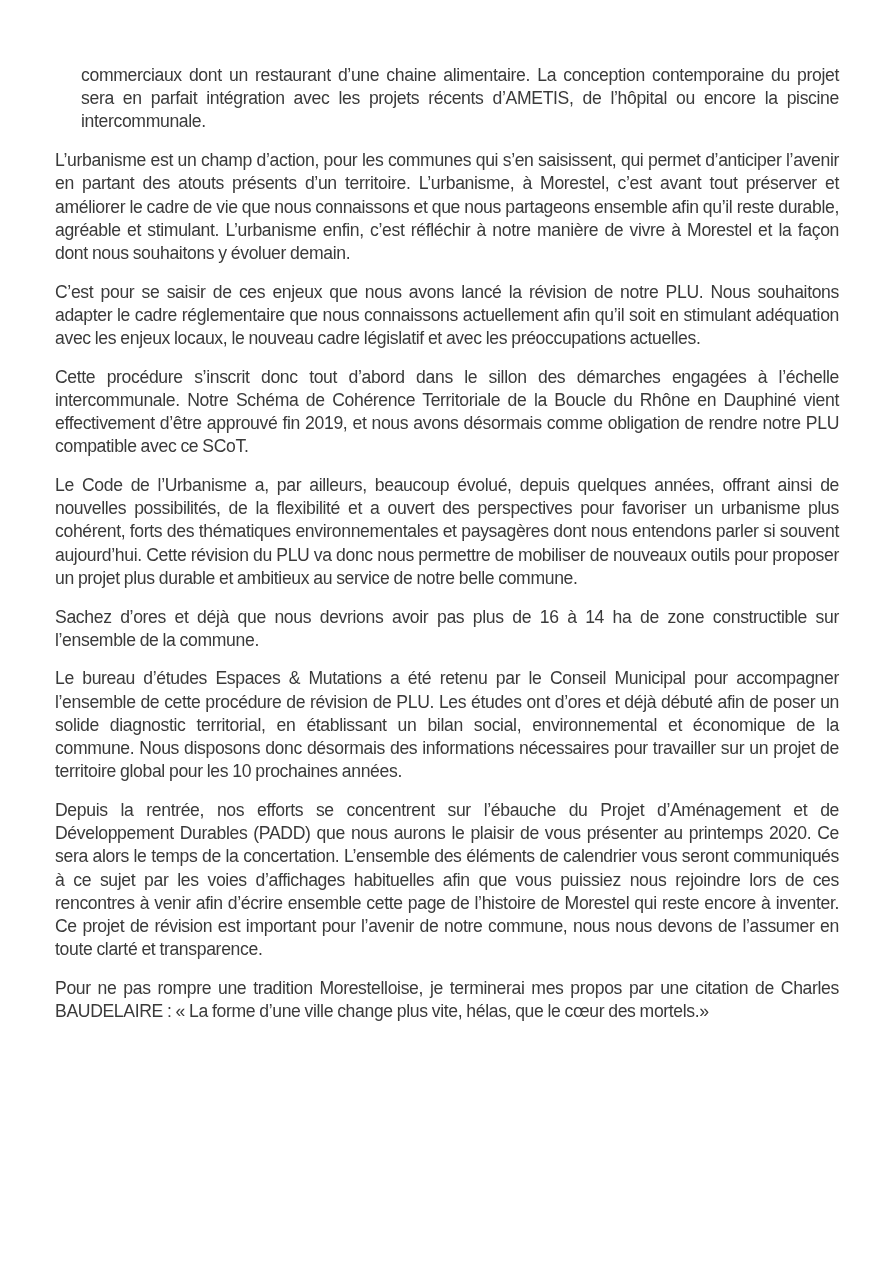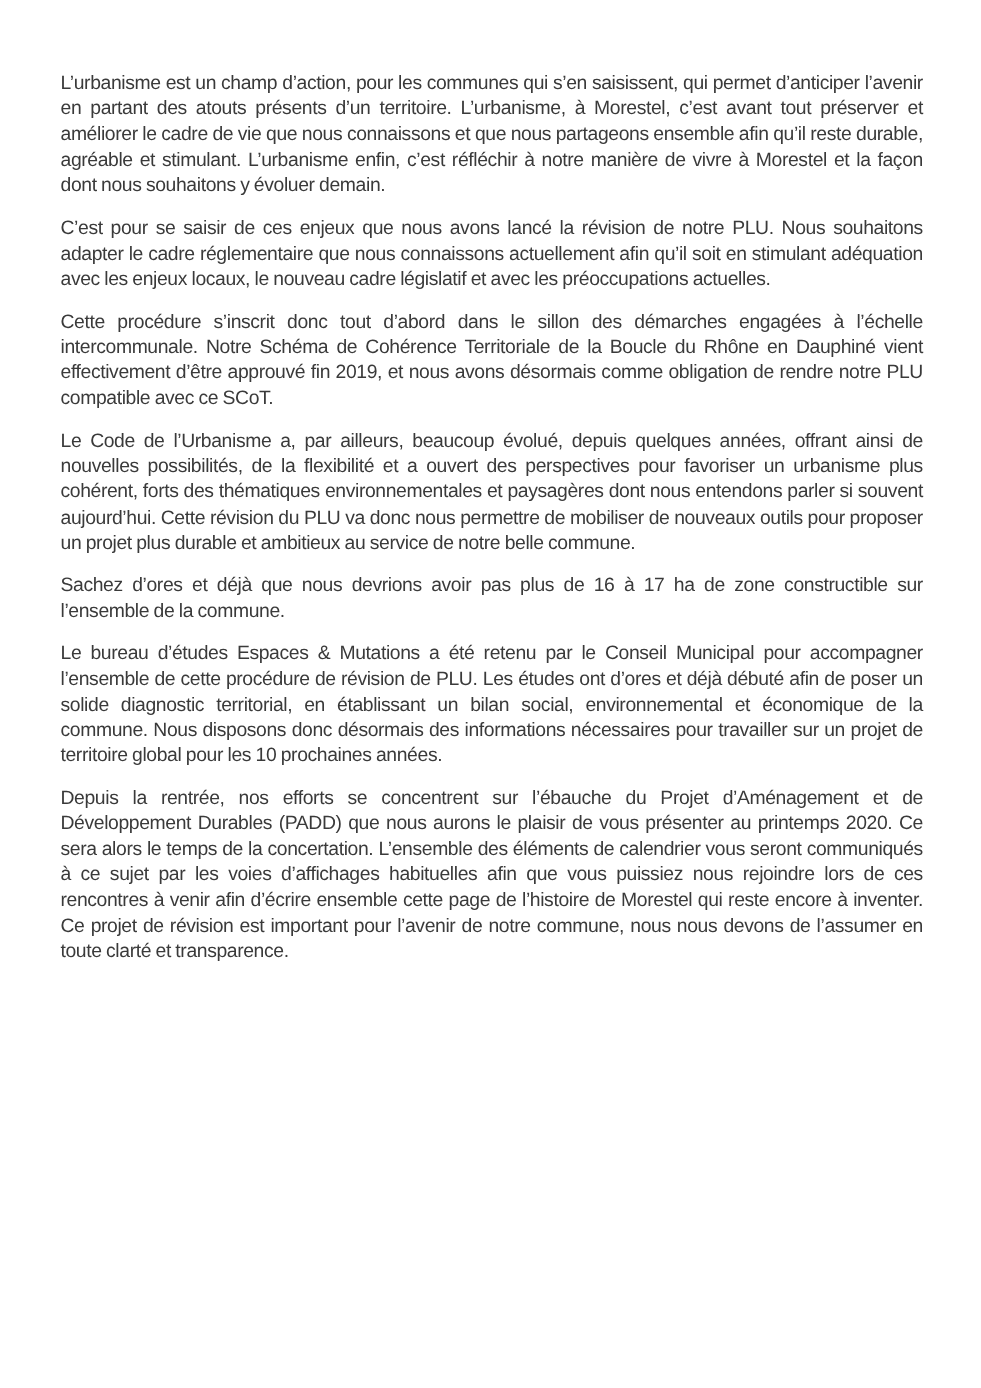--- a/index.html
+++ b/index.html
@@ -30,20 +30,22 @@
       margin: 0 0 15.5px 0;
     }
     .para.indent {
       margin-left: 26px;
     }
   </style>
 </head>
 <body>
 
 <div class="page">
+  <p class="para indent">commerciaux dont un restaurant d’une chaine alimentaire. La conception contemporaine du projet sera en parfait intégration avec les projets récents d’AMETIS, de l’hôpital ou encore la piscine intercommunale.</p>
   <p class="para">L’urbanisme est un champ d’action, pour les communes qui s’en saisissent, qui permet d’anticiper l’avenir en partant des atouts présents d’un territoire. L’urbanisme, à Morestel, c’est avant tout préserver et améliorer le cadre de vie que nous connaissons et que nous partageons ensemble afin qu’il reste durable, agréable et stimulant. L’urbanisme enfin, c’est réfléchir à notre manière de vivre à Morestel et la façon dont nous souhaitons y évoluer demain.</p>
   <p class="para">C’est pour se saisir de ces enjeux que nous avons lancé la révision de notre PLU. Nous souhaitons adapter le cadre réglementaire que nous connaissons actuellement afin qu’il soit en stimulant adéquation avec les enjeux locaux, le nouveau cadre législatif et avec les préoccupations actuelles.</p>
   <p class="para">Cette procédure s’inscrit donc tout d’abord dans le sillon des démarches engagées à l’échelle intercommunale. Notre Schéma de Cohérence Territoriale de la Boucle du Rhône en Dauphiné vient effectivement d’être approuvé fin 2019, et nous avons désormais comme obligation de rendre notre PLU compatible avec ce SCoT.</p>
   <p class="para">Le Code de l’Urbanisme a, par ailleurs, beaucoup évolué, depuis quelques années, offrant ainsi de nouvelles possibilités, de la flexibilité et a ouvert des perspectives pour favoriser un urbanisme plus cohérent, forts des thématiques environnementales et paysagères dont nous entendons parler si souvent aujourd’hui. Cette révision du PLU va donc nous permettre de mobiliser de nouveaux outils pour proposer un projet plus durable et ambitieux au service de notre belle commune.</p>
-  <p class="para">Sachez d’ores et déjà que nous devrions avoir pas plus de 16 à 17 ha de zone constructible sur l’ensemble de la commune.</p>
+  <p class="para">Sachez d’ores et déjà que nous devrions avoir pas plus de 16 à 14 ha de zone constructible sur l’ensemble de la commune.</p>
   <p class="para">Le bureau d’études Espaces &amp; Mutations a été retenu par le Conseil Municipal pour accompagner l’ensemble de cette procédure de révision de PLU. Les études ont d’ores et déjà débuté afin de poser un solide diagnostic territorial, en établissant un bilan social, environnemental et économique de la commune. Nous disposons donc désormais des informations nécessaires pour travailler sur un projet de territoire global pour les 10 prochaines années.</p>
   <p class="para">Depuis la rentrée, nos efforts se concentrent sur l’ébauche du Projet d’Aménagement et de Développement Durables (PADD) que nous aurons le plaisir de vous présenter au printemps 2020. Ce sera alors le temps de la concertation. L’ensemble des éléments de calendrier vous seront communiqués à ce sujet par les voies d’affichages habituelles afin que vous puissiez nous rejoindre lors de ces rencontres à venir afin d’écrire ensemble cette page de l’histoire de Morestel qui reste encore à inventer. Ce projet de révision est important pour l’avenir de notre commune, nous nous devons de l’assumer en toute clarté et transparence.</p>
+  <p class="para">Pour ne pas rompre une tradition Morestelloise, je terminerai mes propos par une citation de Charles BAUDELAIRE : « La forme d’une ville change plus vite, hélas, que le cœur des mortels.»</p>
 </div>
 
 </body></html>

